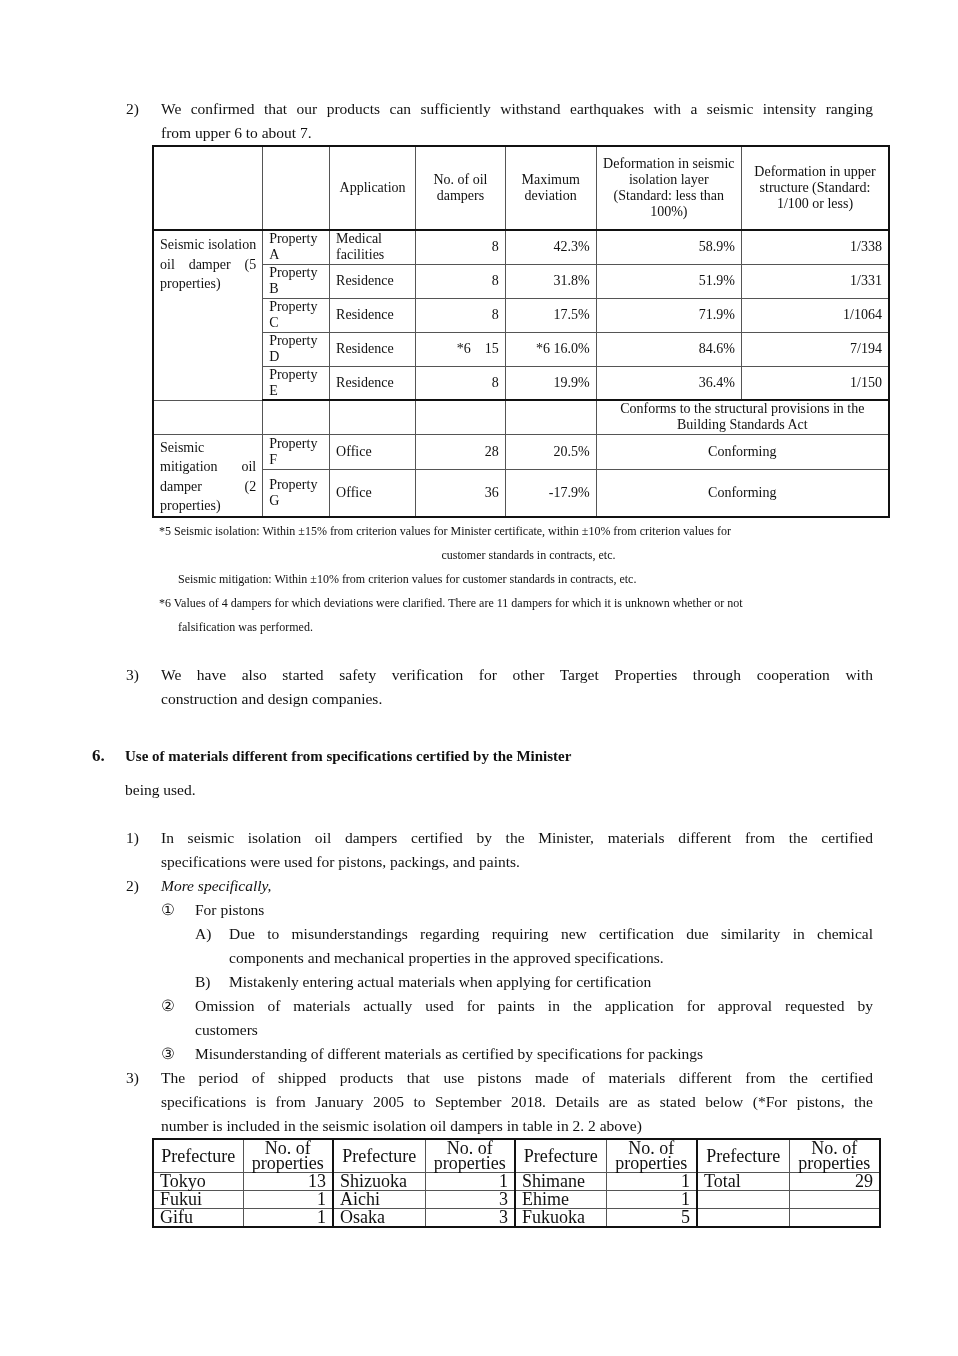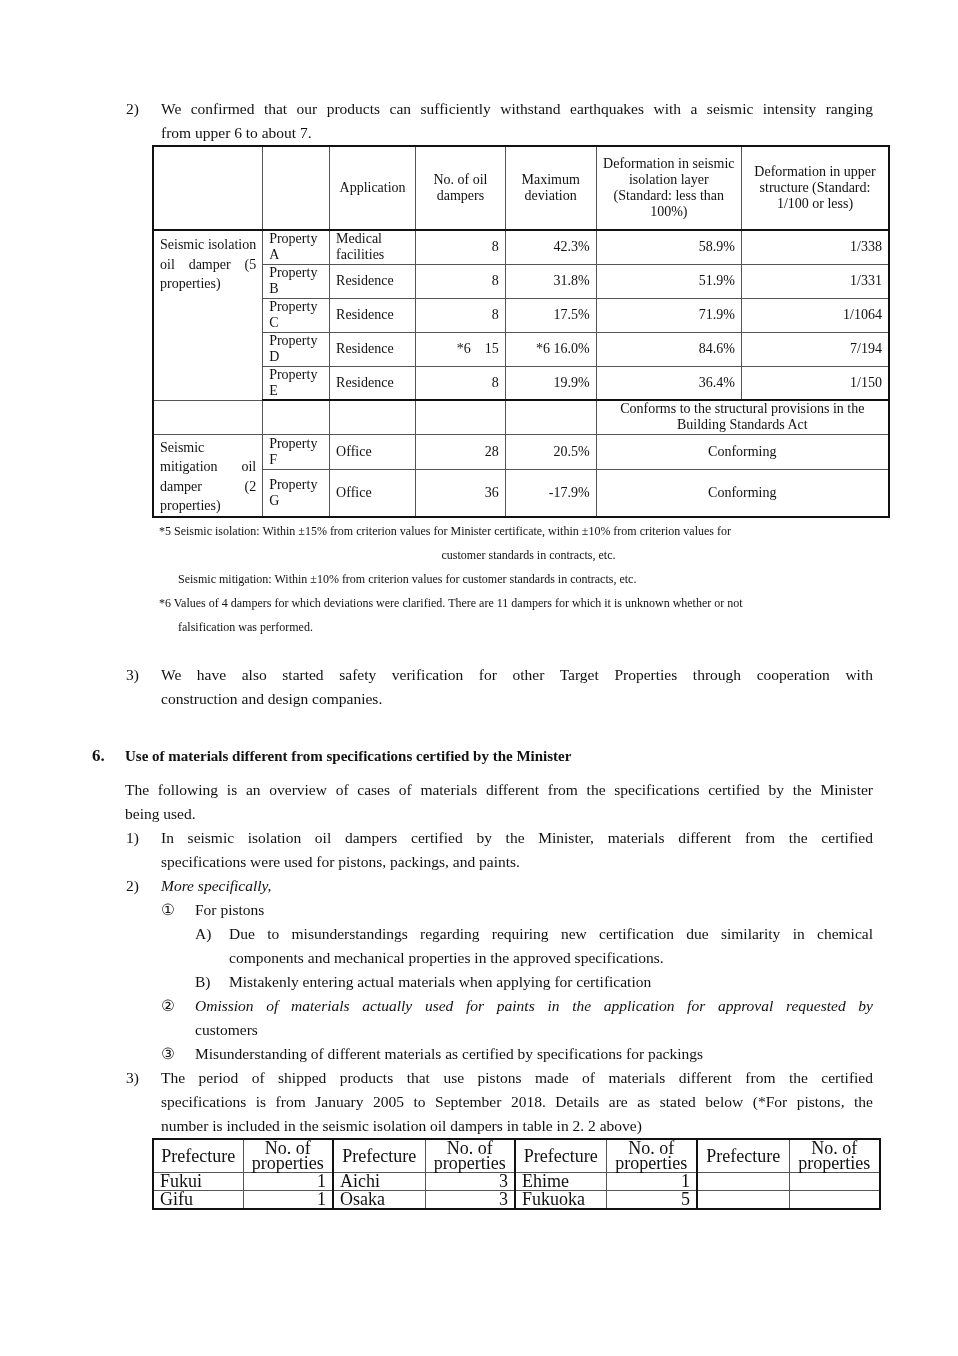--- a/index.html
+++ b/index.html
@@ -131,21 +131,20 @@
 <div class="num" style="left:126px; top:663px; line-height:24px;">3)</div>
 <div class="abs para" style="left:161px; top:663px; width:712px;">
   <div style="text-align-last:justify;">We have also started safety verification for other Target Properties through cooperation with</div>
   <div>construction and design companies.</div>
 </div>
 
 <div class="abs heading" style="left:92px; top:746px; font-size:17px;">6.</div>
 <div class="abs heading" style="left:125px; top:748px;">Use of materials different from specifications certified by the Minister</div>
 
 <div class="abs para" style="left:125px; top:778px; width:748px;">
-  <div style="text-align-last:justify;">The following is an overview of cases of materials different from the specifications certified by the Minister</div>
   <div>being used.</div>
 </div>
 
 <div class="num" style="left:126px; top:826px; line-height:24px;">1)</div>
 <div class="abs para" style="left:161px; top:826px; width:712px;">
   <div style="text-align-last:justify;">In seismic isolation oil dampers certified by the Minister, materials different from the certified</div>
   <div>specifications were used for pistons, packings, and paints.</div>
 </div>
 
 <div class="num" style="left:126px; top:874px; line-height:24px;">2)</div>
@@ -158,21 +157,21 @@
 <div class="abs para" style="left:229px; top:922px; width:644px;">
   <div style="text-align-last:justify;">Due to misunderstandings regarding requiring new certification due similarity in chemical</div>
   <div>components and mechanical properties in the approved specifications.</div>
 </div>
 
 <div class="num" style="left:195px; top:970px; line-height:24px;">B)</div>
 <div class="abs para" style="left:229px; top:970px;">Mistakenly entering actual materials when applying for certification</div>
 
 <div class="num" style="left:161px; top:994px; line-height:24px;">②</div>
 <div class="abs para" style="left:195px; top:994px; width:678px;">
-  <div style="text-align-last:justify;font-style:italic;">Omission of materials actually used for paints in the application for approval requested by</div>
+  <div style="text-align-last:justify;">Omission of materials actually used for paints in the application for approval requested by</div>
   <div>customers</div>
 </div>
 
 <div class="num" style="left:161px; top:1042px; line-height:24px;">③</div>
 <div class="abs para" style="left:195px; top:1042px;">Misunderstanding of different materials as certified by specifications for packings</div>
 
 <div class="num" style="left:126px; top:1066px; line-height:24px;">3)</div>
 <div class="abs para" style="left:161px; top:1066px; width:712px;">
   <div style="text-align-last:justify;">The period of shipped products that use pistons made of materials different from the certified</div>
   <div style="text-align-last:justify;">specifications is from January 2005 to September 2018. Details are as stated below (*For pistons, the</div>
@@ -195,20 +194,30 @@
     <td class="h">Prefecture</td>
     <td class="h sep">No. of properties</td>
     <td class="h">Prefecture</td>
     <td class="h sep">No. of properties</td>
     <td class="h">Prefecture</td>
     <td class="h sep">No. of properties</td>
     <td class="h">Prefecture</td>
     <td class="h">No. of properties</td>
   </tr>
   <tr>
+    <td>Tokyo</td>
+    <td class="r sep">13</td>
+    <td>Shizuoka</td>
+    <td class="r sep">1</td>
+    <td>Shimane</td>
+    <td class="r sep">1</td>
+    <td>Total</td>
+    <td class="r">29</td>
+  </tr>
+  <tr>
     <td>Fukui</td>
     <td class="r sep">1</td>
     <td>Aichi</td>
     <td class="r sep">3</td>
     <td>Ehime</td>
     <td class="r sep">1</td>
     <td style="height:15px;"></td>
     <td class="r"></td>
   </tr>
   <tr>

